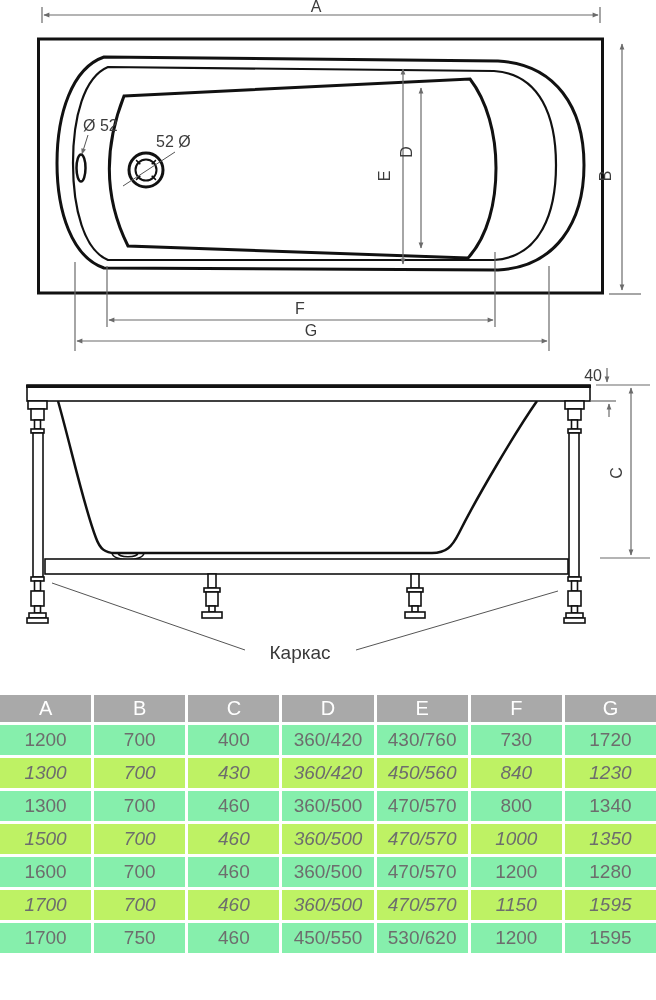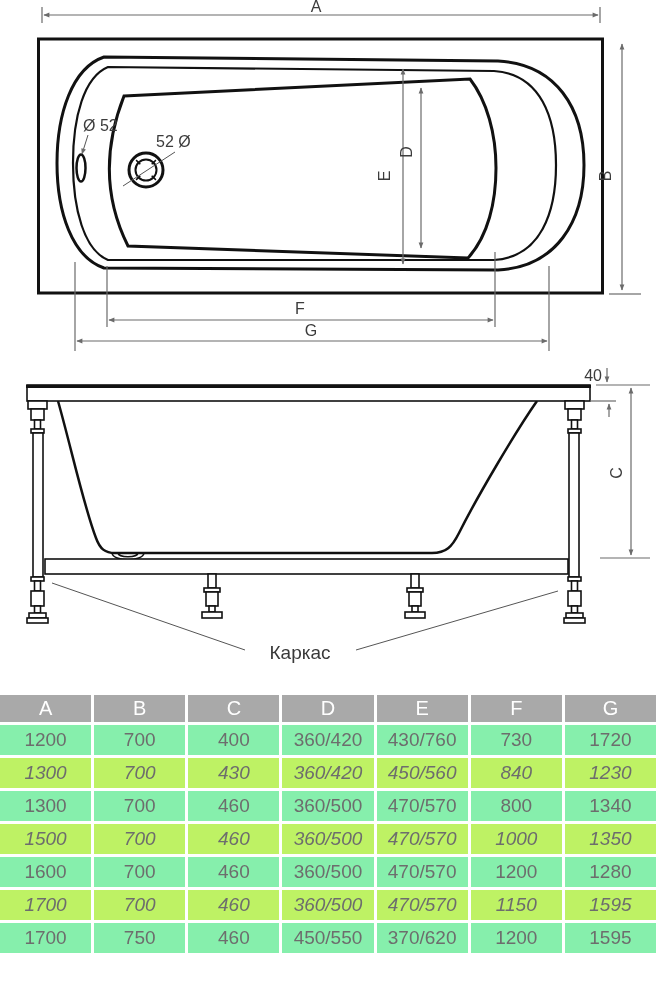--- a/index.html
+++ b/index.html
@@ -186,16 +186,16 @@
     <div class="td dark">700</div>
     <div class="td dark">460</div>
     <div class="td dark">360/500</div>
     <div class="td dark">470/570</div>
     <div class="td dark">1150</div>
     <div class="td dark">1595</div>
     <div class="td light">1700</div>
     <div class="td light">750</div>
     <div class="td light">460</div>
     <div class="td light">450/550</div>
-    <div class="td light">370/620</div>
+    <div class="td light">530/620</div>
     <div class="td light">1200</div>
     <div class="td light">1595</div>
   </div>
 
 </body></html>

